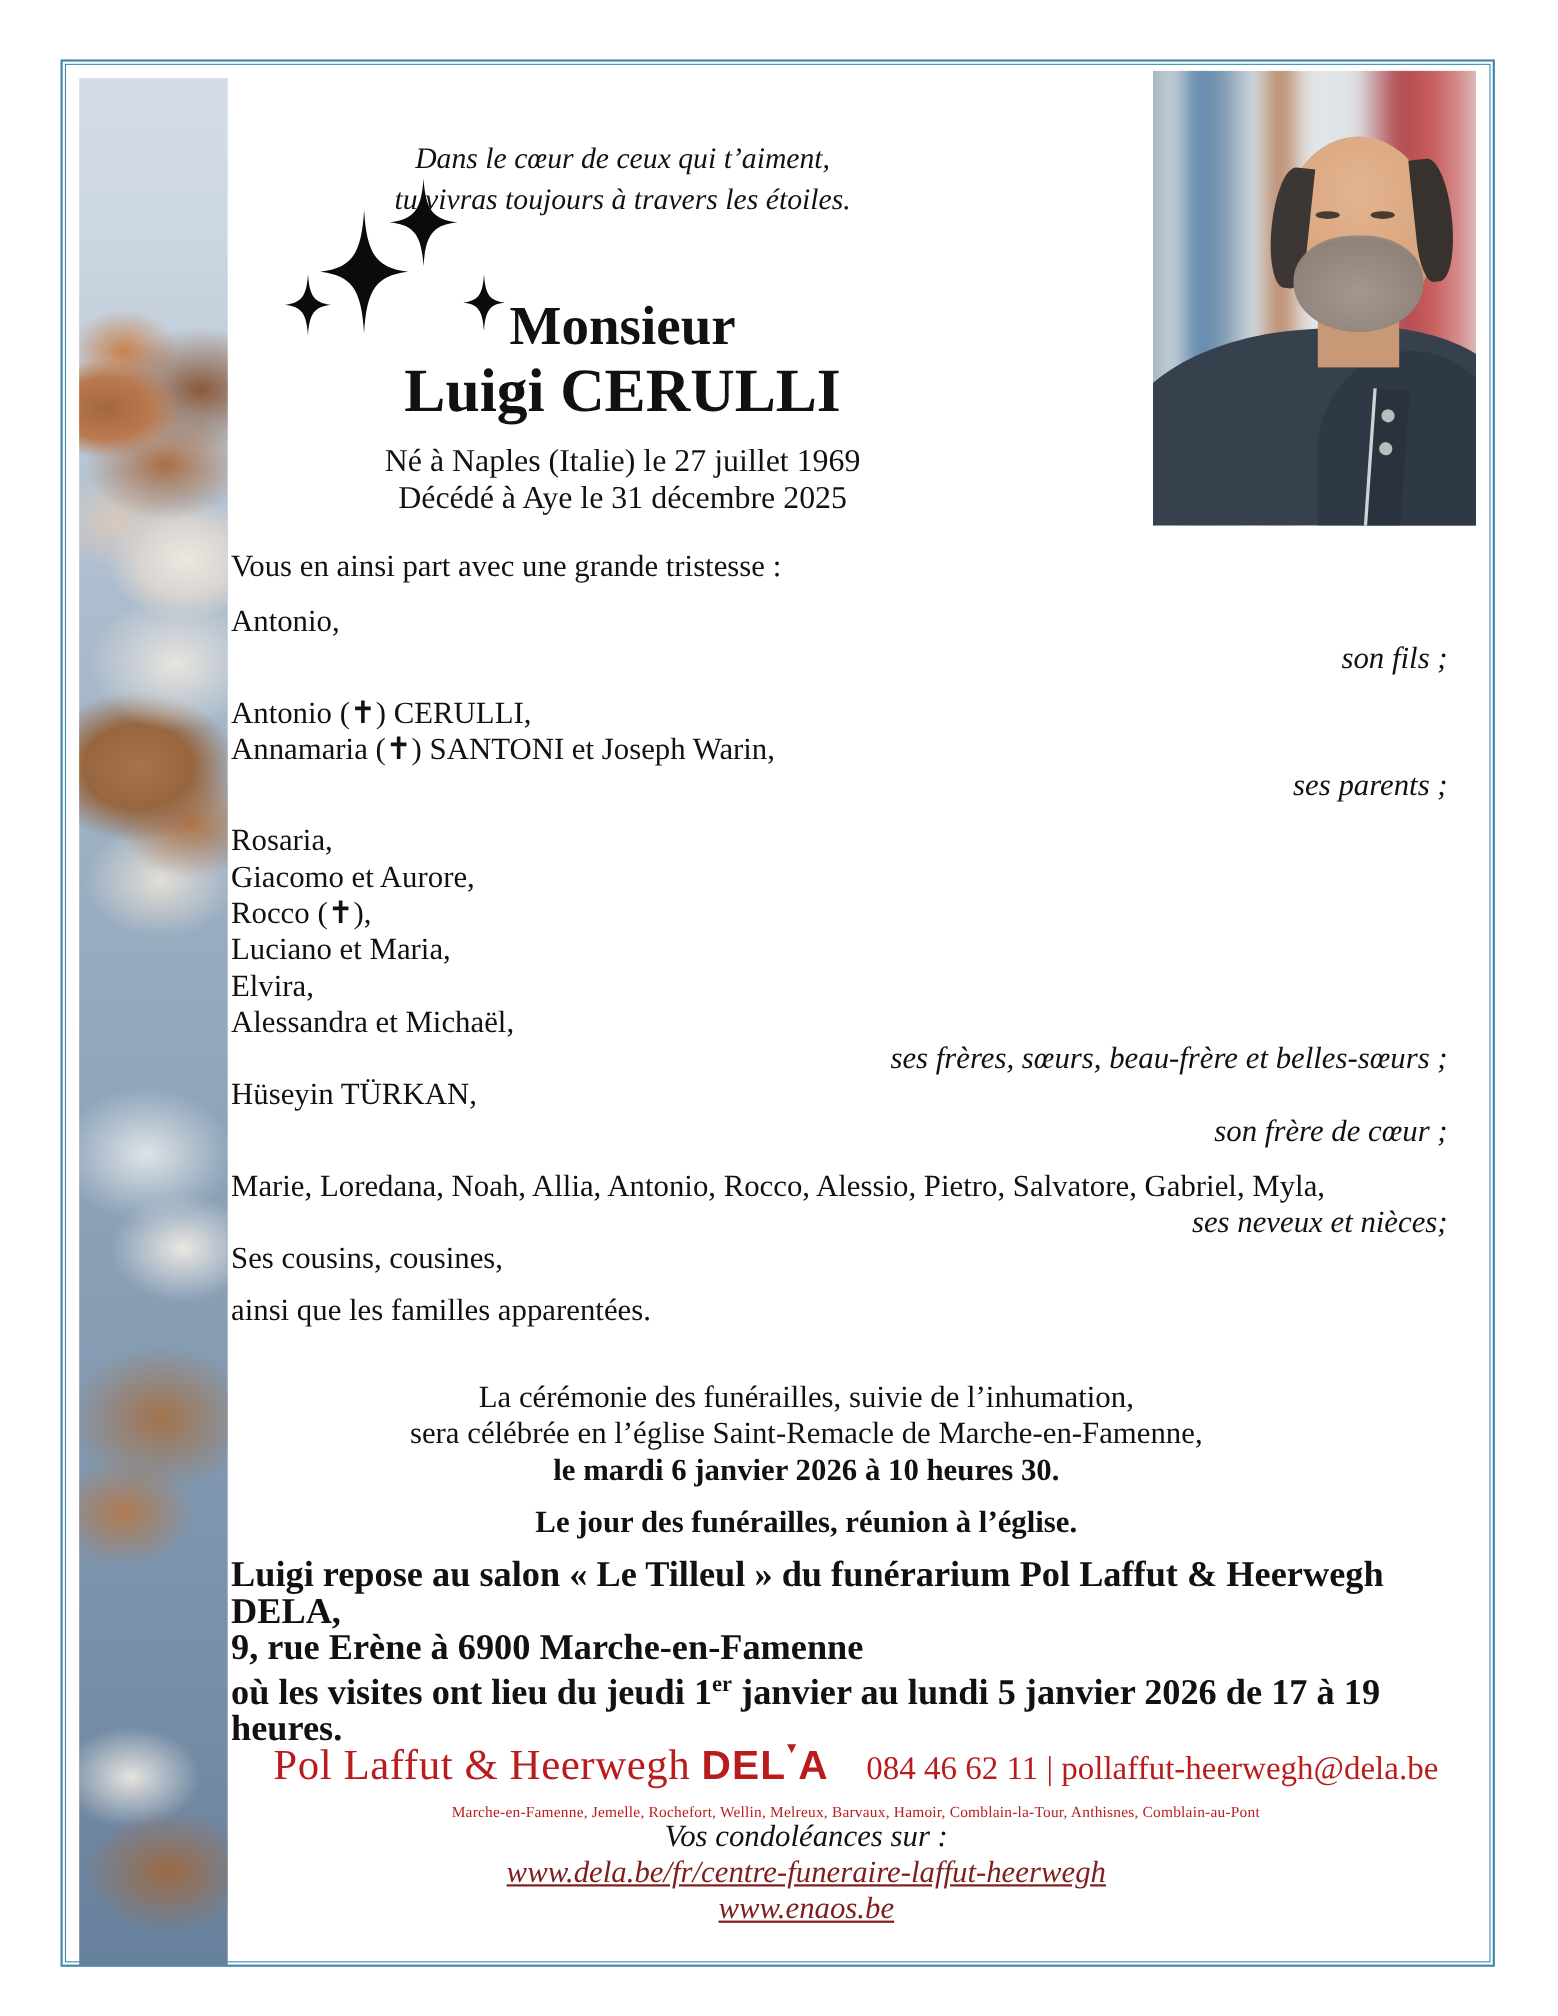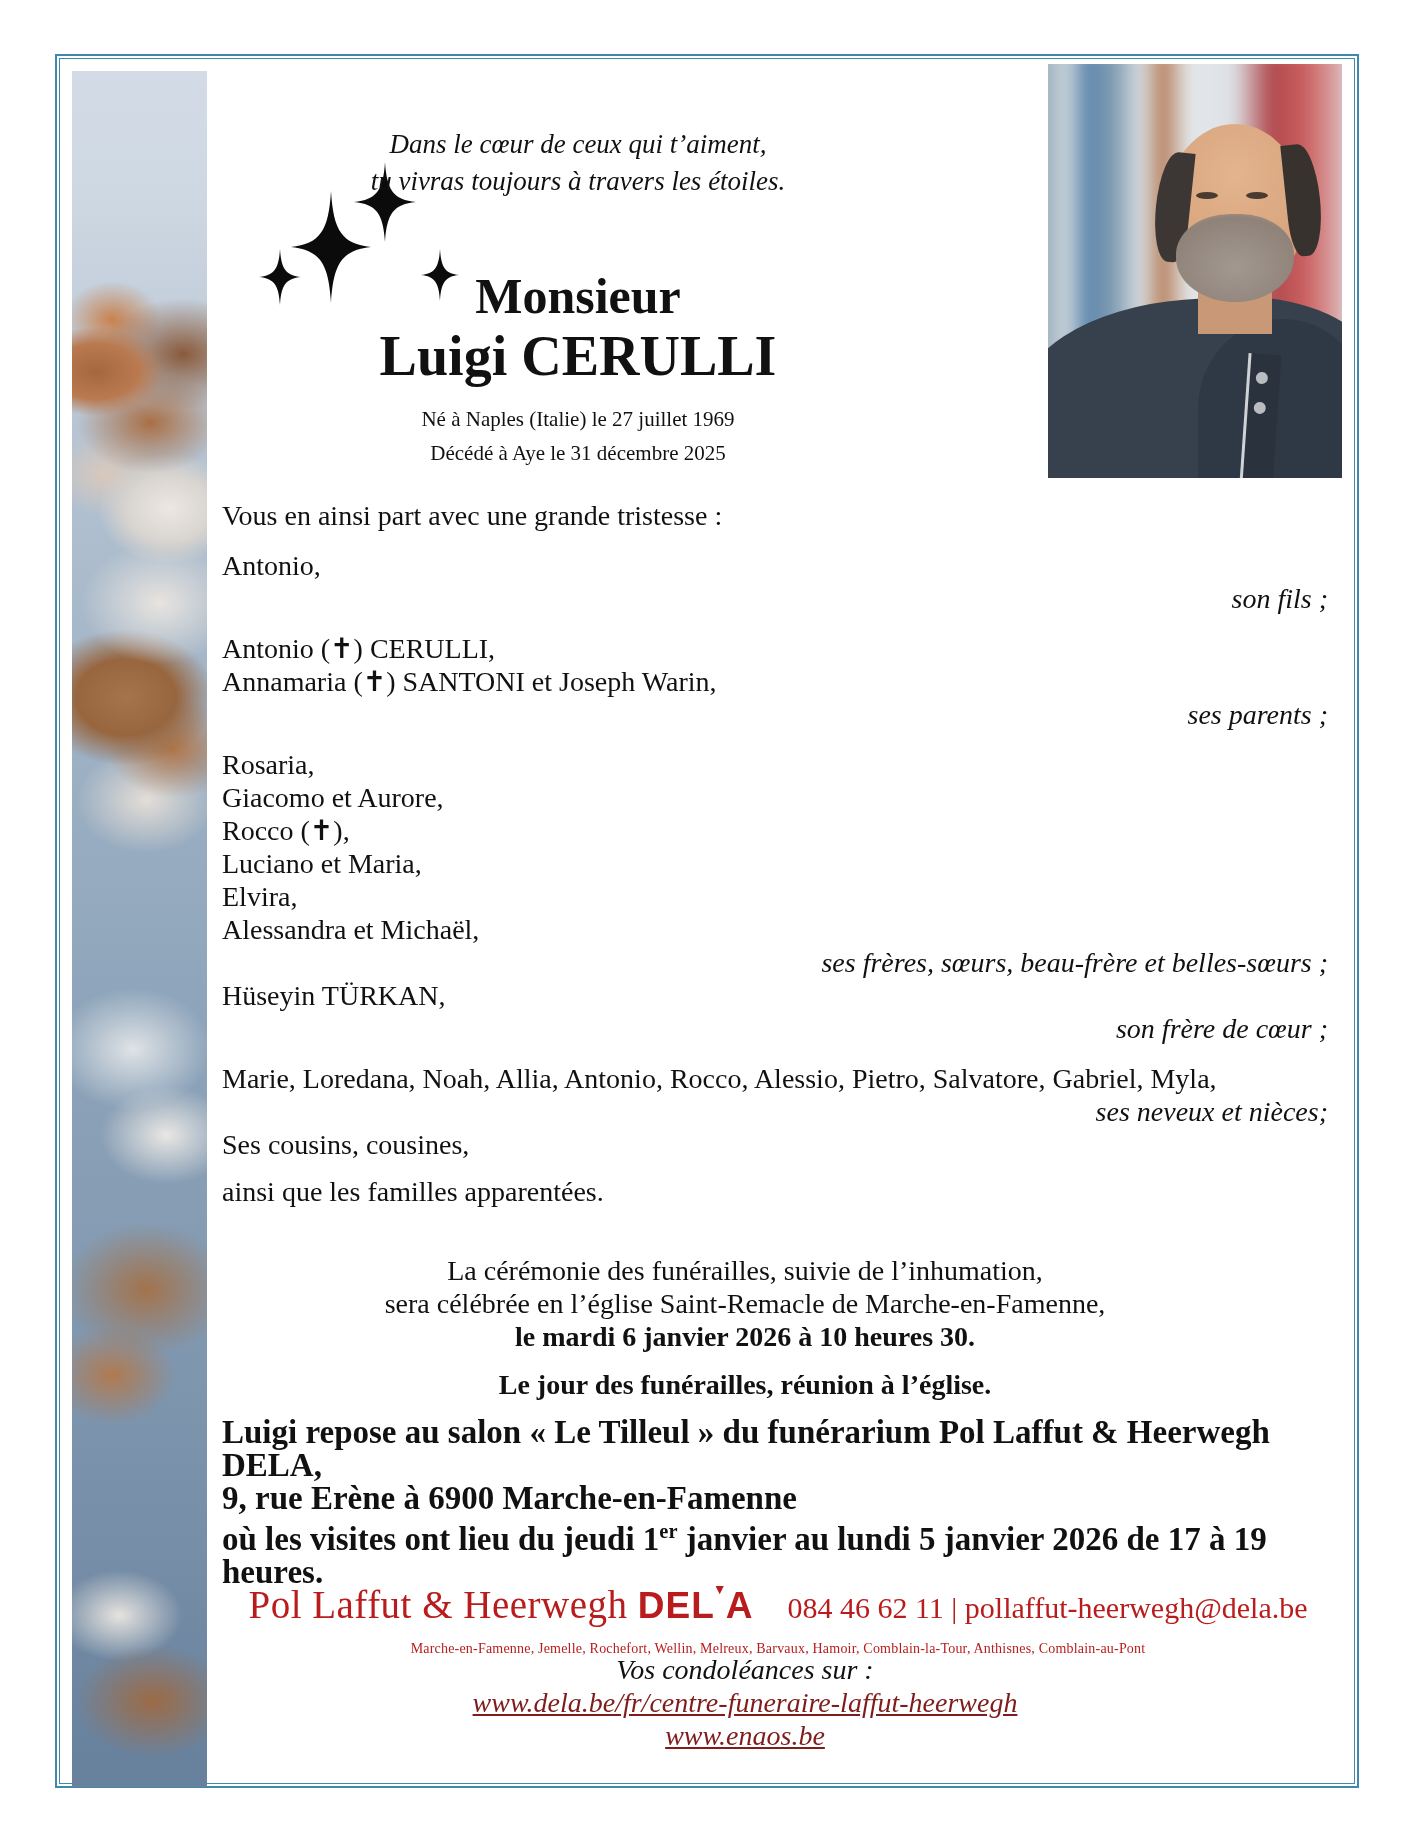--- a/index.html
+++ b/index.html
@@ -51,26 +51,26 @@
     border-radius:46% 46% 50% 50%;}
   .p-eye-l{position:absolute;left:148px;top:128px;width:22px;height:7px;background:#4a3b31;border-radius:50%;}
   .p-eye-r{position:absolute;left:198px;top:128px;width:22px;height:7px;background:#4a3b31;border-radius:50%;}
   .p-placket{position:absolute;left:196px;top:290px;width:30px;height:130px;background:#29323d;border-left:3px solid #cfd3d6;transform:rotate(4deg);}
   .p-btn{width:12px;height:12px;border-radius:50%;background:#b9bdc0;margin:18px 0 0 6px;}
 
   
   .stars{position:absolute;left:228px;top:140px;width:300px;height:170px;}
 
   
-  .content{position:absolute;left:222px;top:108px;width:1106px;}
+  .content{position:absolute;left:210px;top:108px;width:1106px;}
   .hdr{width:712px;text-align:center;}
   .quote{font-style:italic;font-size:27px;line-height:37px;margin-top:18px;}
   .title1{font-size:50px;font-weight:bold;line-height:56px;margin-top:68px;}
   .title2{font-size:56px;font-weight:bold;line-height:64px;}
-  .dates{font-size:21px;line-height:34px;margin-top:14px;}
+  .dates{font-size:29px;line-height:34px;margin-top:14px;}
 
   .intro{font-size:28px;margin-top:30px;}
   .family{font-size:28px;line-height:33px;margin-top:17px;}
   .family .gap{height:17px;}
   .role{ text-align:right;font-style:italic;}
   .closing-gap{height:14px;}
 
   .ceremony{width:1046px;text-align:center;font-size:28px;line-height:33px;margin-top:46px;}
   .bold{font-weight:bold;}
   .meeting{width:1046px;text-align:center;font-size:28px;font-weight:bold;margin-top:16px;}

